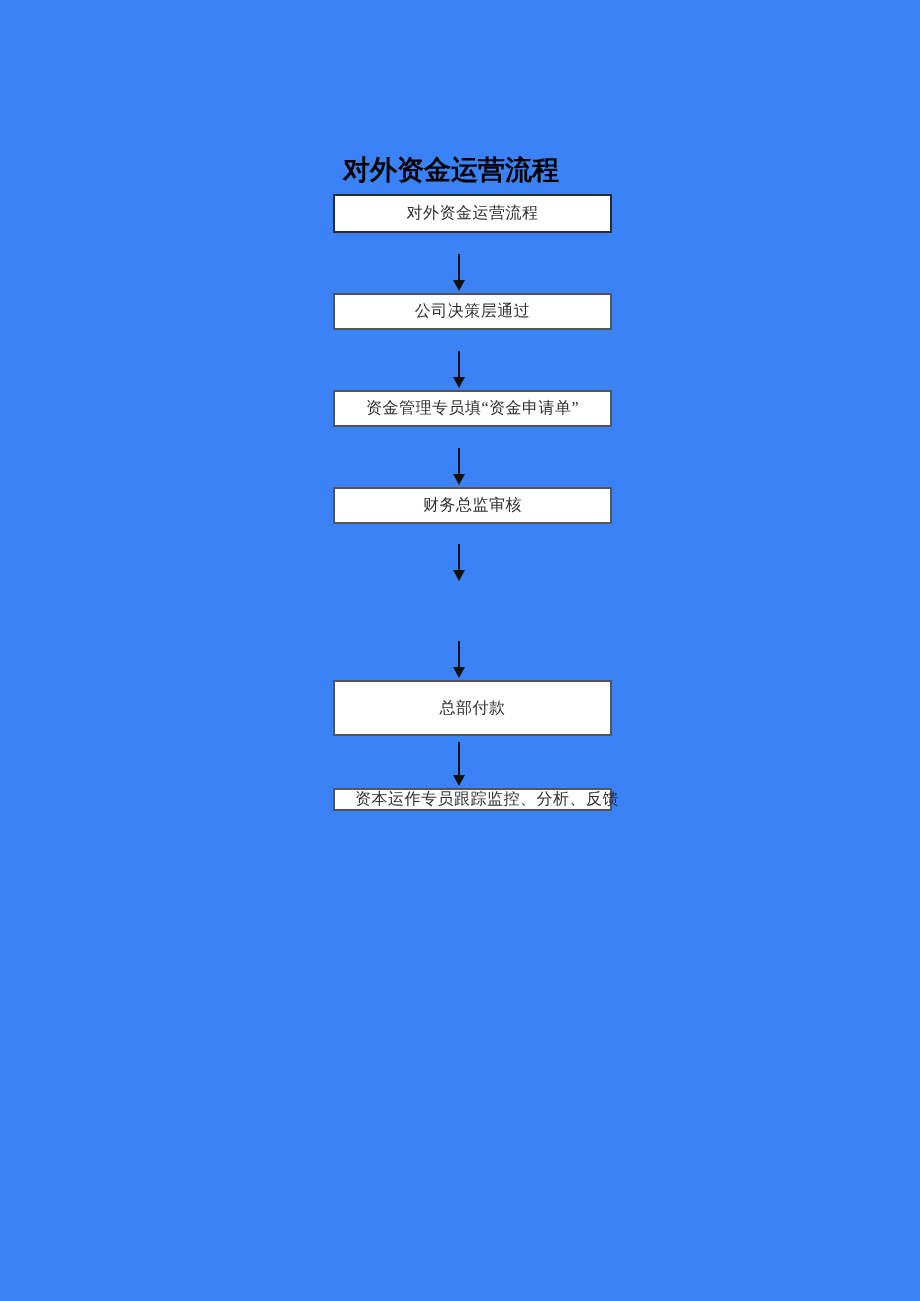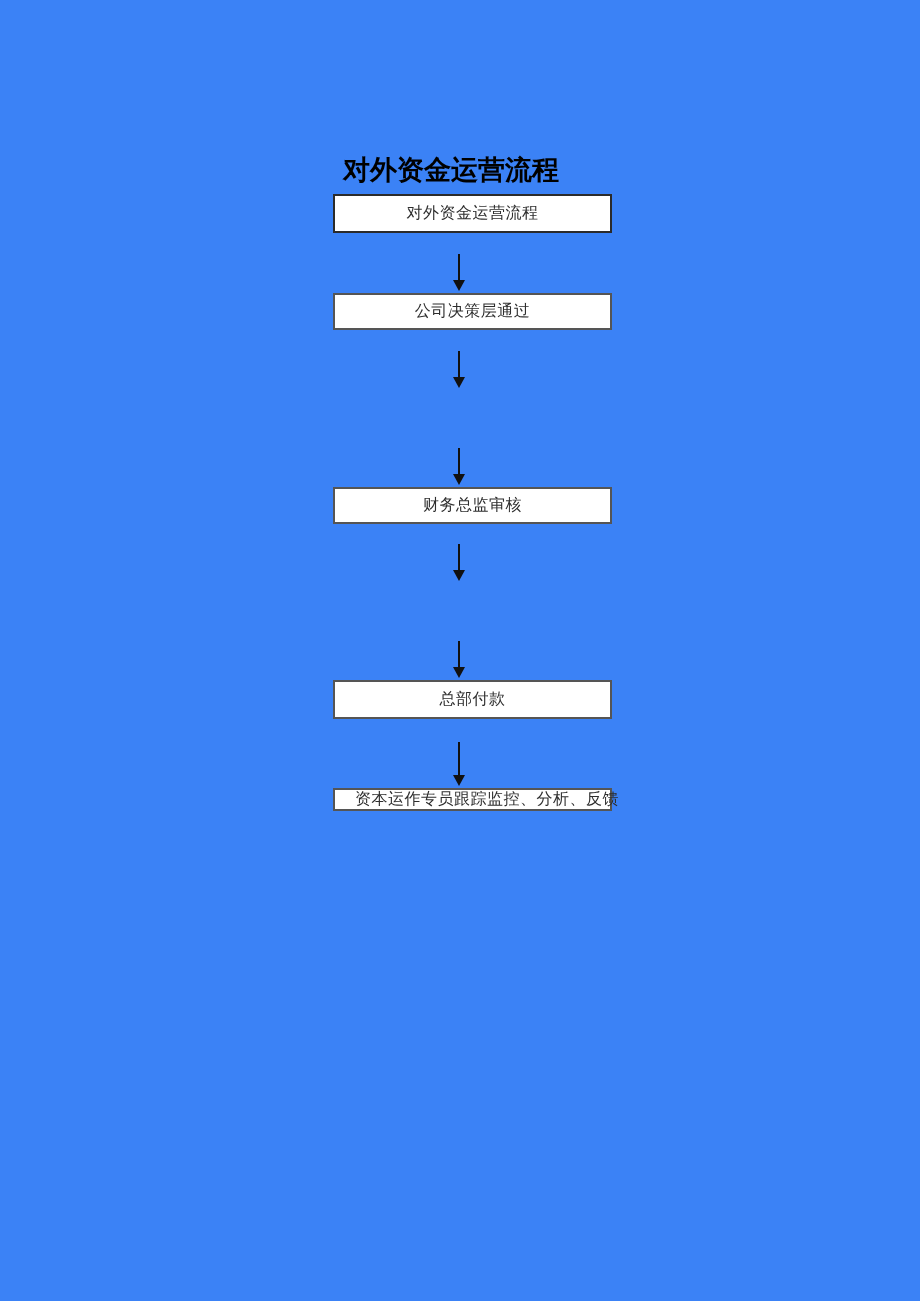--- a/index.html
+++ b/index.html
@@ -45,21 +45,21 @@
   }
   .flow-box.first {
     border-color: #2b2b2b;
   }
   
   .b1 { top: 194px; }
   .b2 { top: 293px; height: 37px; }
   .b3 { top: 390px; height: 37px; }
   .b4 { top: 487px; height: 37px; text-align: center; }
   .b5 { top: 583px; height: 37px; }
-  .b6 { top: 680px; height: 39px; }
+  .b6 { top: 680px; height: 56px; }
   .b7 { top: 788px; height: 23px; padding-left: 29px; }
 
   .flow-arrow {
     position: absolute;
     left: 450px;
     width: 17px;
     display: flex;
     flex-direction: column;
     align-items: center;
   }
@@ -96,20 +96,21 @@
     <span class="arrow-head"></span>
   </div>
 
   <div class="flow-box b2">公司决策层通过</div>
 
   <div class="flow-arrow a2">
     <span class="arrow-shaft"></span>
     <span class="arrow-head"></span>
   </div>
 
+  <div class="flow-box b3">资金管理专员填“资金申请单”</div>
 
   <div class="flow-arrow a3">
     <span class="arrow-shaft"></span>
     <span class="arrow-head"></span>
   </div>
 
   <div class="flow-box b4">财务总监审核</div>
 
   <div class="flow-arrow a4">
     <span class="arrow-shaft"></span>

